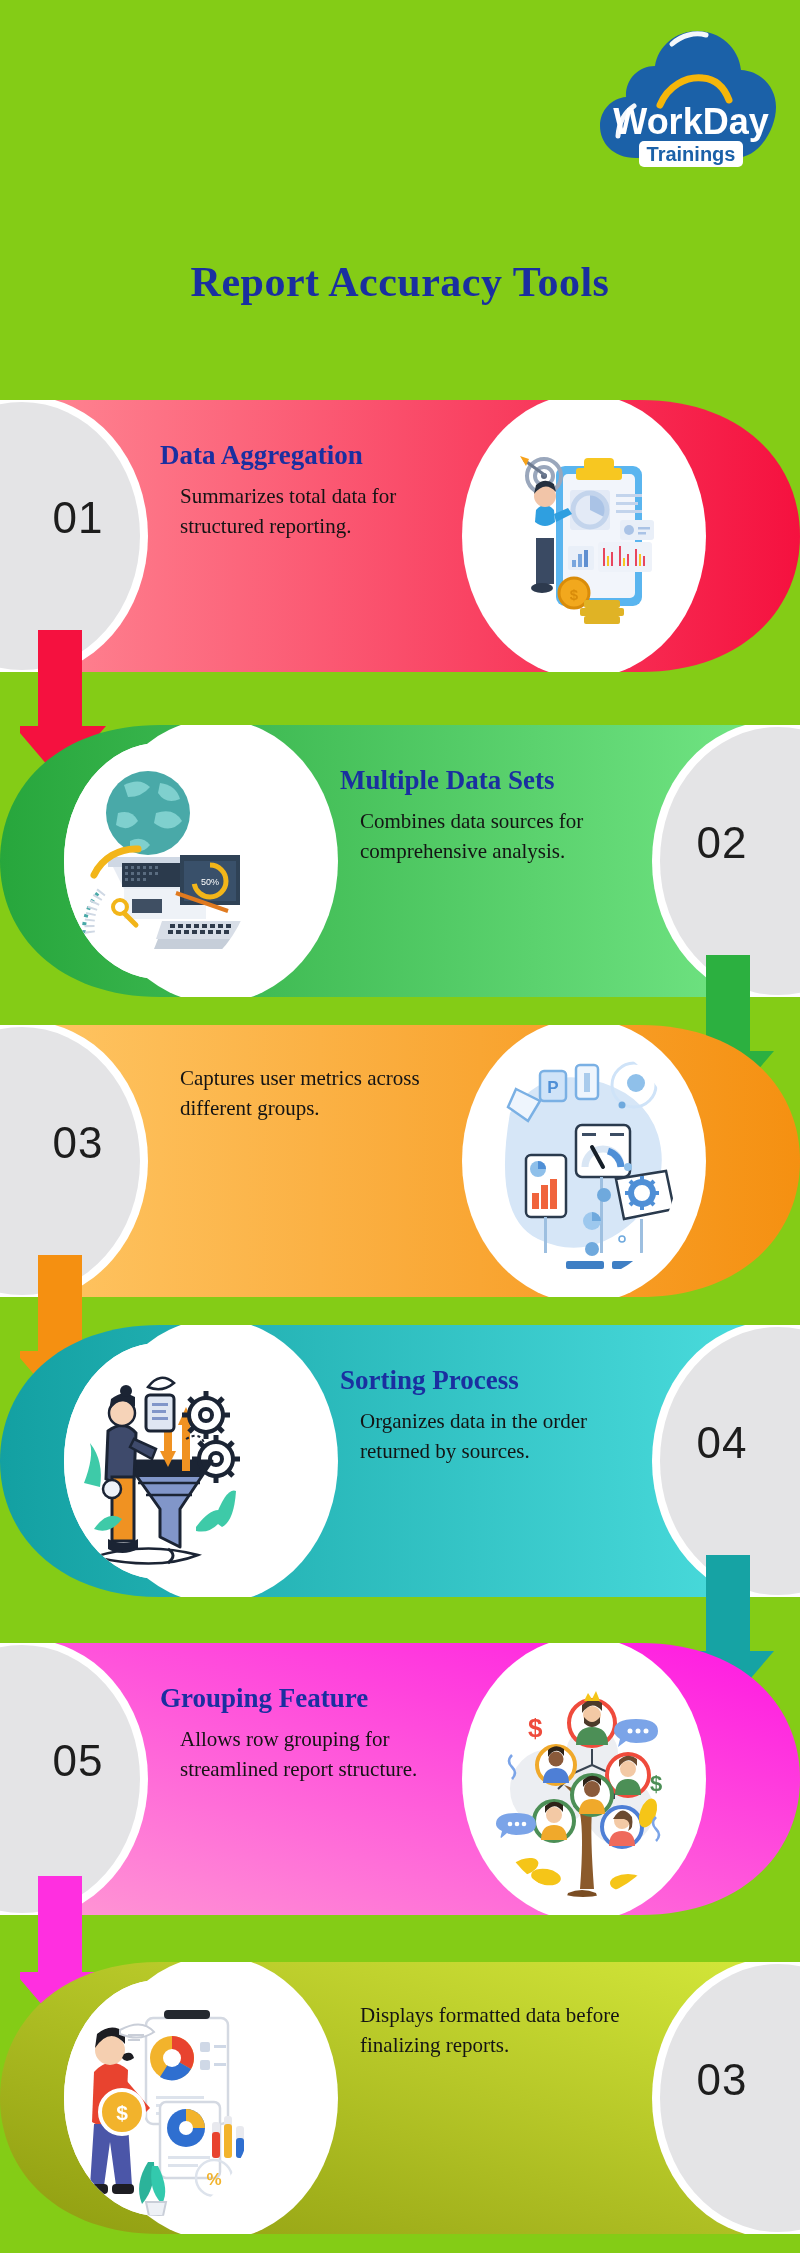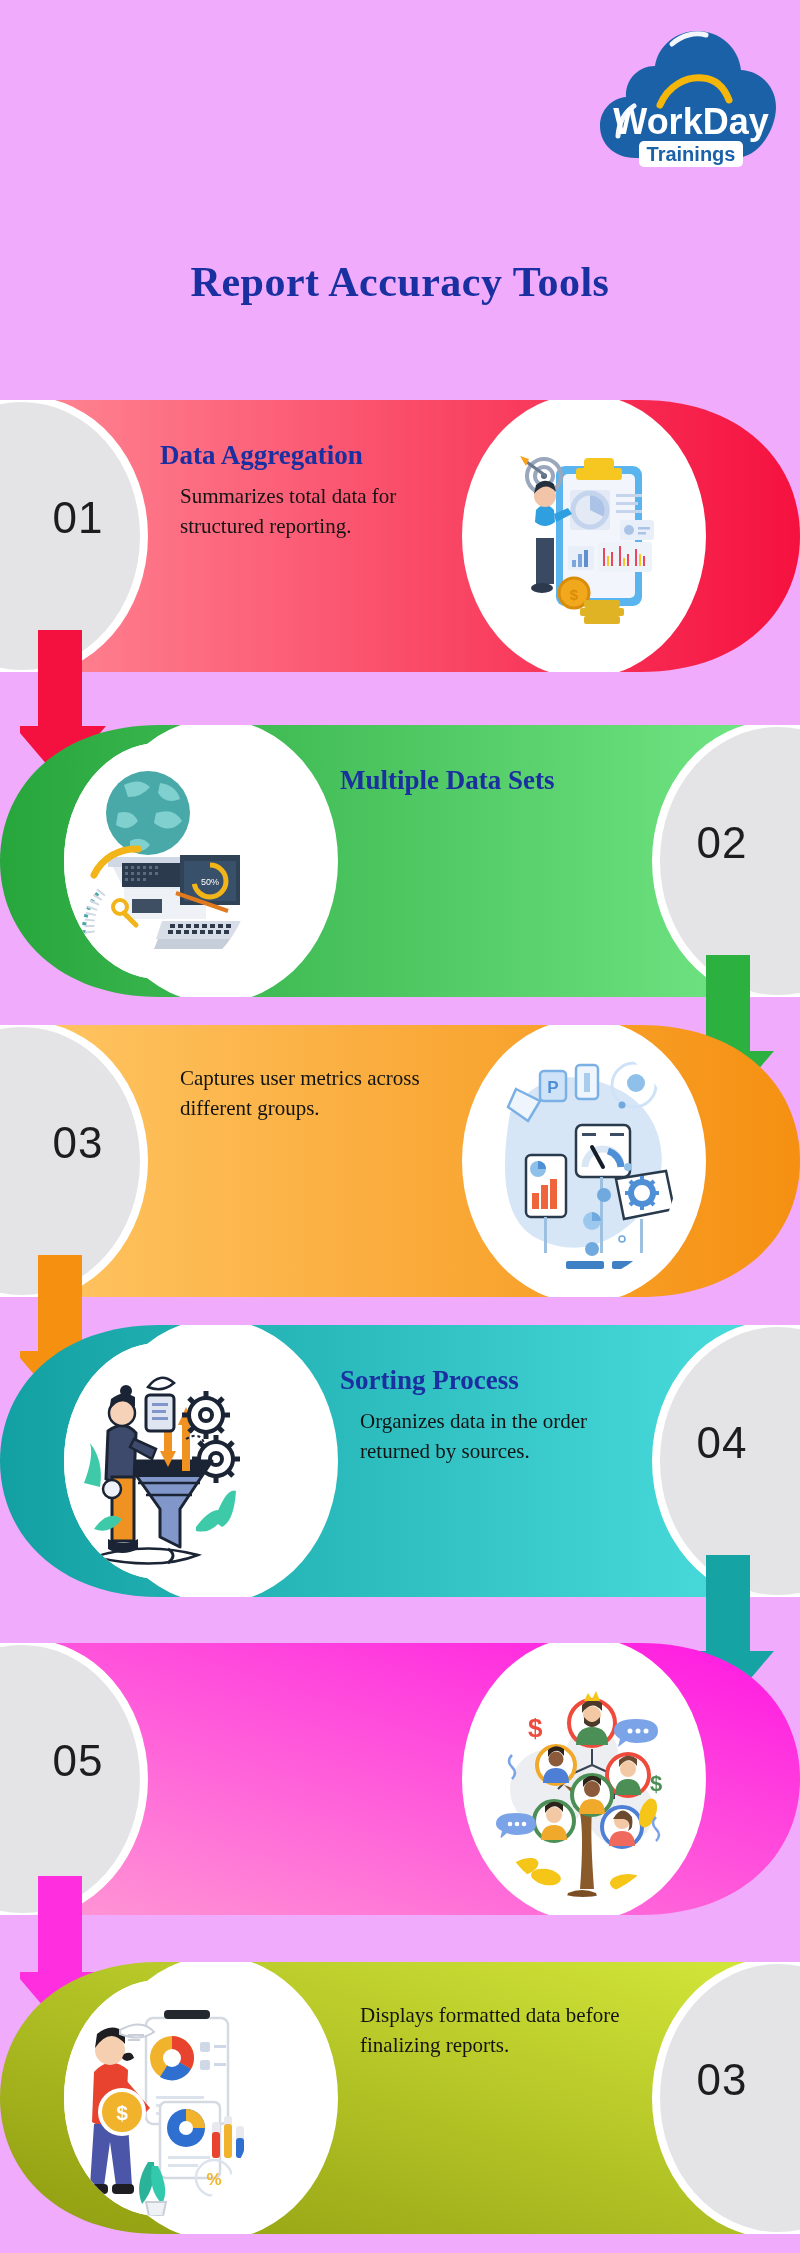--- a/index.html
+++ b/index.html
@@ -5,21 +5,21 @@
   * { box-sizing: border-box; margin:0; padding:0; }
   html, body {
     width: 800px;
     background: #ffffff;
     font-family: "Liberation Serif", serif;
   }
   .page {
     position: relative;
     width: 800px;
     height: 2253px;
-    background: #f0abfc;
+    background: #84cc16;
     overflow: hidden;
     padding-left: 40px;
   }
 
   
   .logo-wrap {
     position: absolute;
     left: 598px;
     top: 8px;
     width: 186px;
@@ -245,20 +245,21 @@
           <path d="M800 0 H160 C58 0 0 62 0 136 C0 210 58 272 160 272 H800 Z" fill="url(#g2)"></path>
           <ellipse cx="774" cy="136" rx="122" ry="140" fill="#ffffff"></ellipse>
           <ellipse cx="778" cy="136" rx="118" ry="134" fill="#e4e4e6"></ellipse>
           <ellipse cx="216" cy="136" rx="122" ry="142" fill="#ffffff"></ellipse>
         </g>
       </svg>
     </div>
     <div class="num right">02</div>
     <div class="txt right">
       <div class="head">Multiple Data Sets</div>
+      <div class="desc">Combines data sources for comprehensive analysis.</div>
     </div>
     <div class="illus left">
       <svg viewBox="0 0 190 236">
         <rect x="0" y="0" width="190" height="236" fill="#ffffff"></rect>
         <circle cx="84" cy="70" r="42" fill="#49a9a8"></circle>
         <g fill="#7fd0ce">
           <path d="M60 42 q16 -8 26 2 q-8 10 -22 10 Z"></path>
           <path d="M96 40 q16 2 20 16 q-14 6 -22 -6 Z"></path>
           <path d="M54 70 q14 -4 20 8 q-10 12 -22 4 Z"></path>
           <path d="M92 70 q18 -6 26 8 q-12 14 -28 2 Z"></path>
@@ -510,20 +511,24 @@
         </defs>
         <g>
           <path d="M0 0 H640 C742 0 800 62 800 136 C800 210 742 272 640 272 H0 Z" fill="url(#g5)"></path>
           <ellipse cx="26" cy="136" rx="122" ry="140" fill="#ffffff"></ellipse>
           <ellipse cx="22" cy="136" rx="118" ry="134" fill="#e4e4e6"></ellipse>
           <ellipse cx="584" cy="136" rx="122" ry="142" fill="#ffffff"></ellipse>
         </g>
       </svg>
     </div>
     <div class="num left">05</div>
+    <div class="txt left">
+      <div class="head">Grouping Feature</div>
+      <div class="desc">Allows row grouping for streamlined report structure.</div>
+    </div>
     <div class="illus right">
       <svg viewBox="0 0 190 236">
         <rect x="0" y="0" width="190" height="236" fill="#ffffff"></rect>
         <circle cx="62" cy="128" r="40" fill="#eceef2"></circle>
         <circle cx="132" cy="150" r="34" fill="#eceef2"></circle>
         <circle cx="104" cy="92" r="26" fill="#eceef2"></circle>
         <path d="M92 228 q4 -54 0 -76 q-2 -16 -16 -28 q16 4 22 20 q4 -16 20 -24 q-12 14 -14 30 q-2 24 2 78 Z" fill="#8b5a2b"></path>
         <path d="M80 232 q14 -6 28 0 l2 6 H78 Z" fill="#7a4d23"></path>
         <g stroke="#3a4553" stroke-width="2" fill="none">
           <path d="M104 88 L104 104 L86 112"></path>

